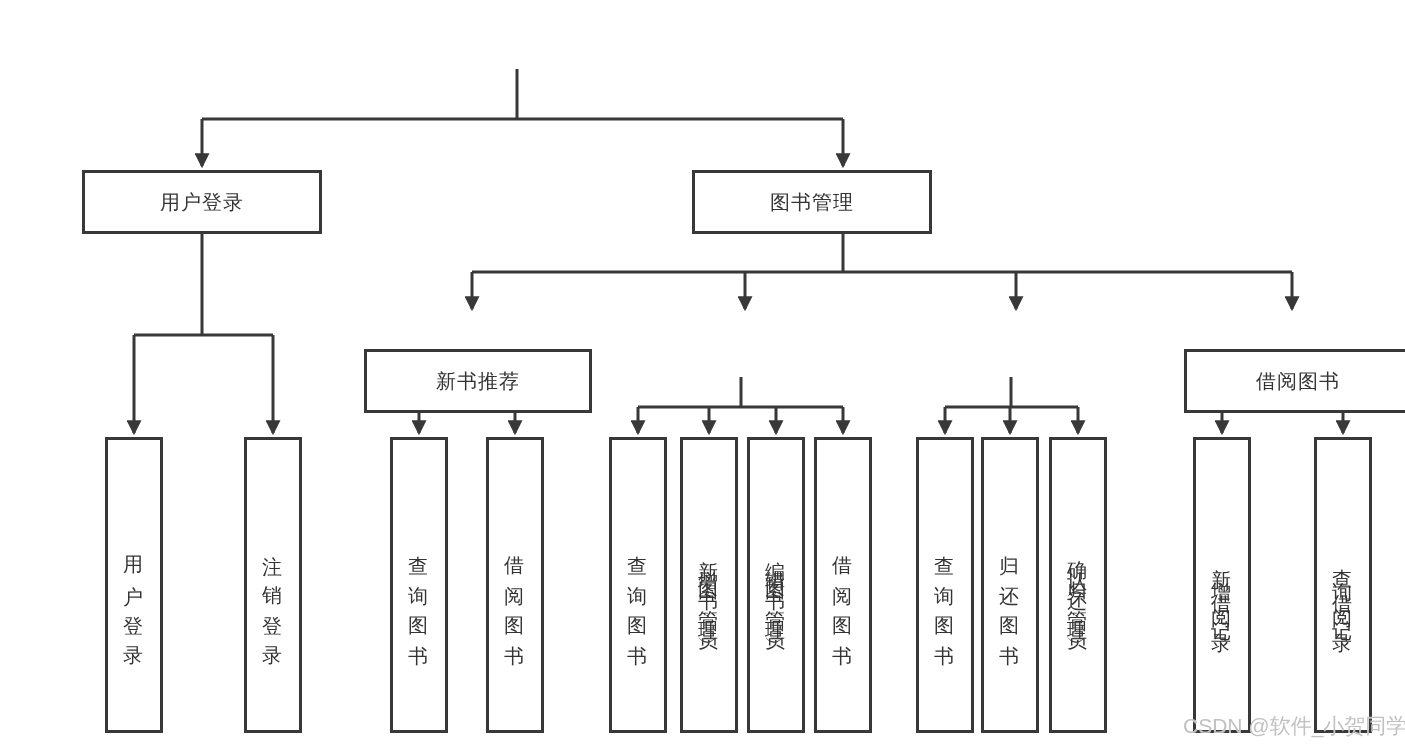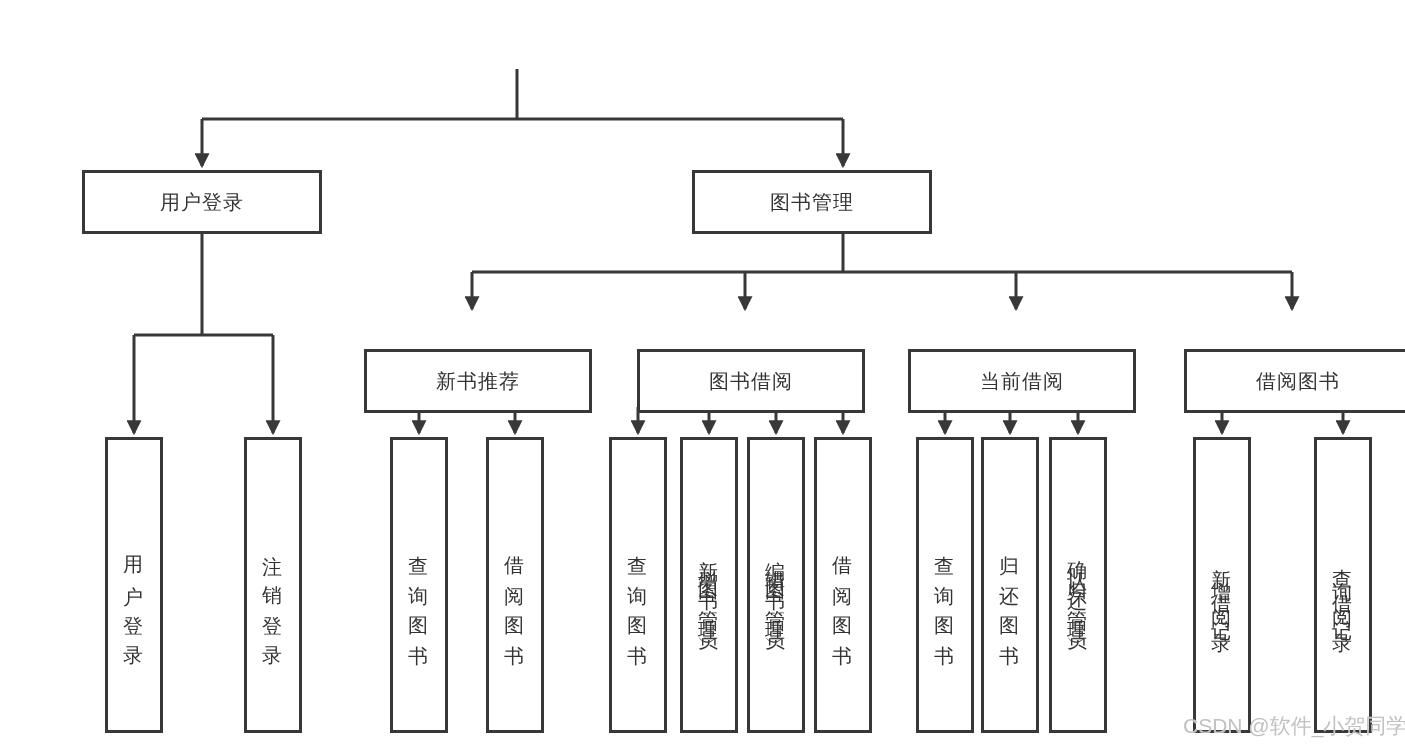--- a/index.html
+++ b/index.html
@@ -115,26 +115,20 @@
   <div class="box lvl2 b-user">
     <span class="hlabel">用户登录</span>
   </div>
   <div class="box lvl2 b-mgmt">
     <span class="hlabel">图书管理</span>
   </div>
 
   <div class="box lvl3 b-recommend">
     <span class="hlabel">新书推荐</span>
   </div>
-  <div class="box lvl3 b-borrow">
-    <span class="hlabel">图书借阅</span>
-  </div>
-  <div class="box lvl3 b-current">
-    <span class="hlabel">当前借阅</span>
-  </div>
   <div class="box lvl3 b-records">
     <span class="hlabel">借阅图书</span>
   </div>
 
   <div class="box leaf lf-a0">
     <span class="vtext ls4">用户登录</span>
   </div>
   <div class="box leaf lf-a1">
     <span class="vtext ls4">注销登录</span>
   </div>

